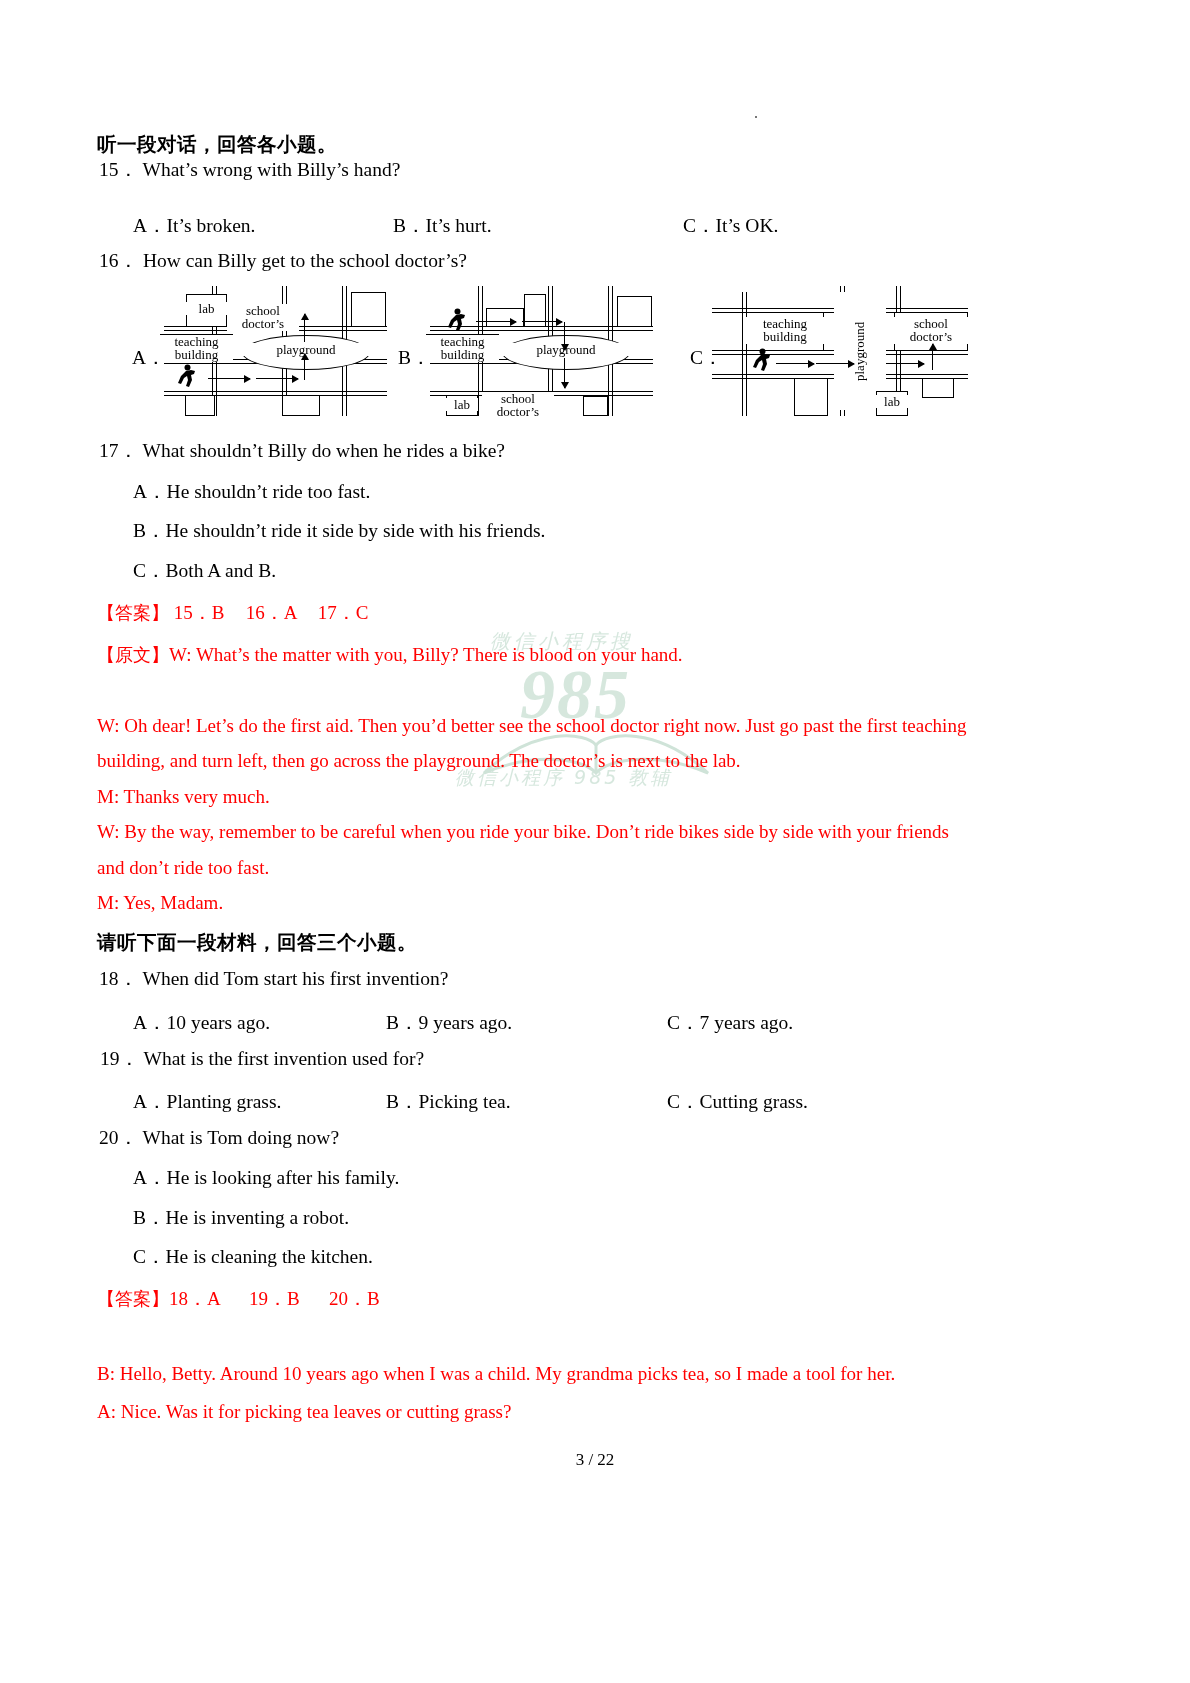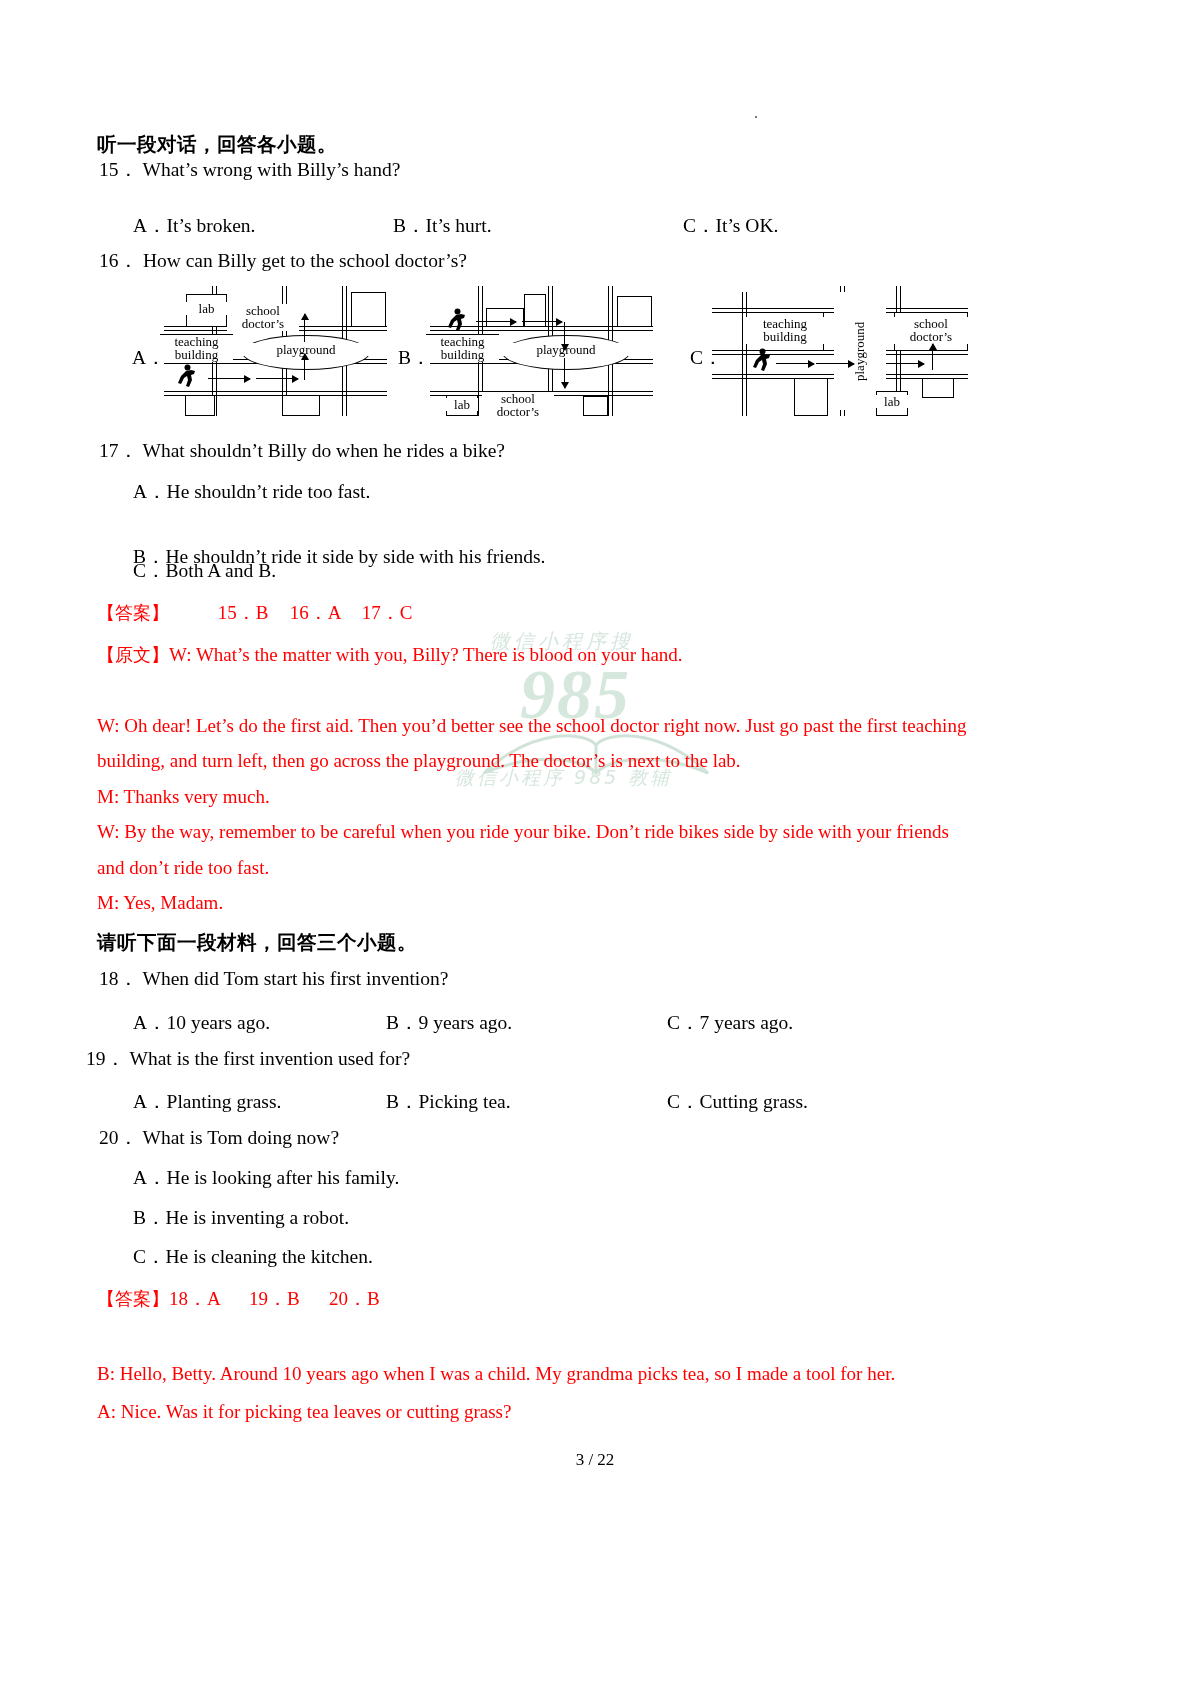--- a/index.html
+++ b/index.html
@@ -291,29 +291,29 @@
     </div>
   </div>
 
   <div class="abs q" style="left:99px; top:441px;">
     <span>17．</span>
     <span>What shouldn’t Billy do when he rides a bike?</span>
   </div>
   <div class="abs q" style="left:133px; top:482px;">
     <span>A．</span><span>He shouldn’t ride too fast.</span>
   </div>
-  <div class="abs q" style="left:133px; top:521px;margin-top:26px;">
+  <div class="abs q" style="left:133px; top:521px;">
     <span>B．</span><span>He shouldn’t ride it side by side with his friends.</span>
   </div>
   <div class="abs q" style="left:133px; top:561px;">
     <span>C．</span><span>Both A and B.</span>
   </div>
 
   <div class="abs" style="left:97px; top:601px; white-space:nowrap;">
-    <span class="tag">【答案】</span><span class="script-line" style="display:inline-block; width:auto;">&nbsp;</span><span class="script-line" style="display:inline-block; width:72px;margin-left:44px;">15．B</span><span class="script-line" style="display:inline-block; width:72px;">16．A</span><span class="script-line" style="display:inline-block;">17．C</span>
+    <span class="tag">【答案】</span><span class="script-line" style="display:inline-block; width:auto;">&nbsp;</span><span class="script-line" style="display:inline-block; width:72px;">15．B</span><span class="script-line" style="display:inline-block; width:72px;">16．A</span><span class="script-line" style="display:inline-block;">17．C</span>
   </div>
 
   <div class="abs" style="left:97px; top:643px; white-space:nowrap;">
     <span class="tag">【原文】</span><span class="script-line">W: What’s the matter with you, Billy? There is blood on your hand.</span>
   </div>
   <div class="abs script-line" style="left:97px; top:751px;">building, and turn left, then go across the playground. The doctor’s is next to the lab.</div>
   <div class="abs script-line" style="left:97px; top:716px;">W: Oh dear! Let’s do the first aid. Then you’d better see the school doctor right now. Just go past the first teaching</div>
   <div class="abs script-line" style="left:97px; top:787px;">M: Thanks very much.</div>
   <div class="abs script-line" style="left:97px; top:822px;">W: By the way, remember to be careful when you ride your bike. Don’t ride bikes side by side with your friends</div>
   <div class="abs script-line" style="left:97px; top:858px;">and don’t ride too fast.</div>
@@ -326,21 +326,21 @@
     <span>When did Tom start his first invention?</span>
   </div>
   <div class="abs" style="left:133px; top:1009px; width:860px;">
     <div class="opt-row">
       <span class="opt" style="width:253px;"><span>A．</span><span>10 years ago.</span></span>
       <span class="opt" style="width:281px;"><span>B．</span><span>9 years ago.</span></span>
       <span class="opt"><span>C．</span><span>7 years ago.</span></span>
     </div>
   </div>
 
-  <div class="abs q" style="left:86px; top:1049px;">
+  <div class="abs q" style="left:100px; top:1049px;">
     <span>19．</span>
     <span>What is the first invention used for?</span>
   </div>
   <div class="abs" style="left:133px; top:1088px; width:860px;">
     <div class="opt-row">
       <span class="opt" style="width:253px;"><span>A．</span><span>Planting grass.</span></span>
       <span class="opt" style="width:281px;"><span>B．</span><span>Picking tea.</span></span>
       <span class="opt"><span>C．</span><span>Cutting grass.</span></span>
     </div>
   </div>

